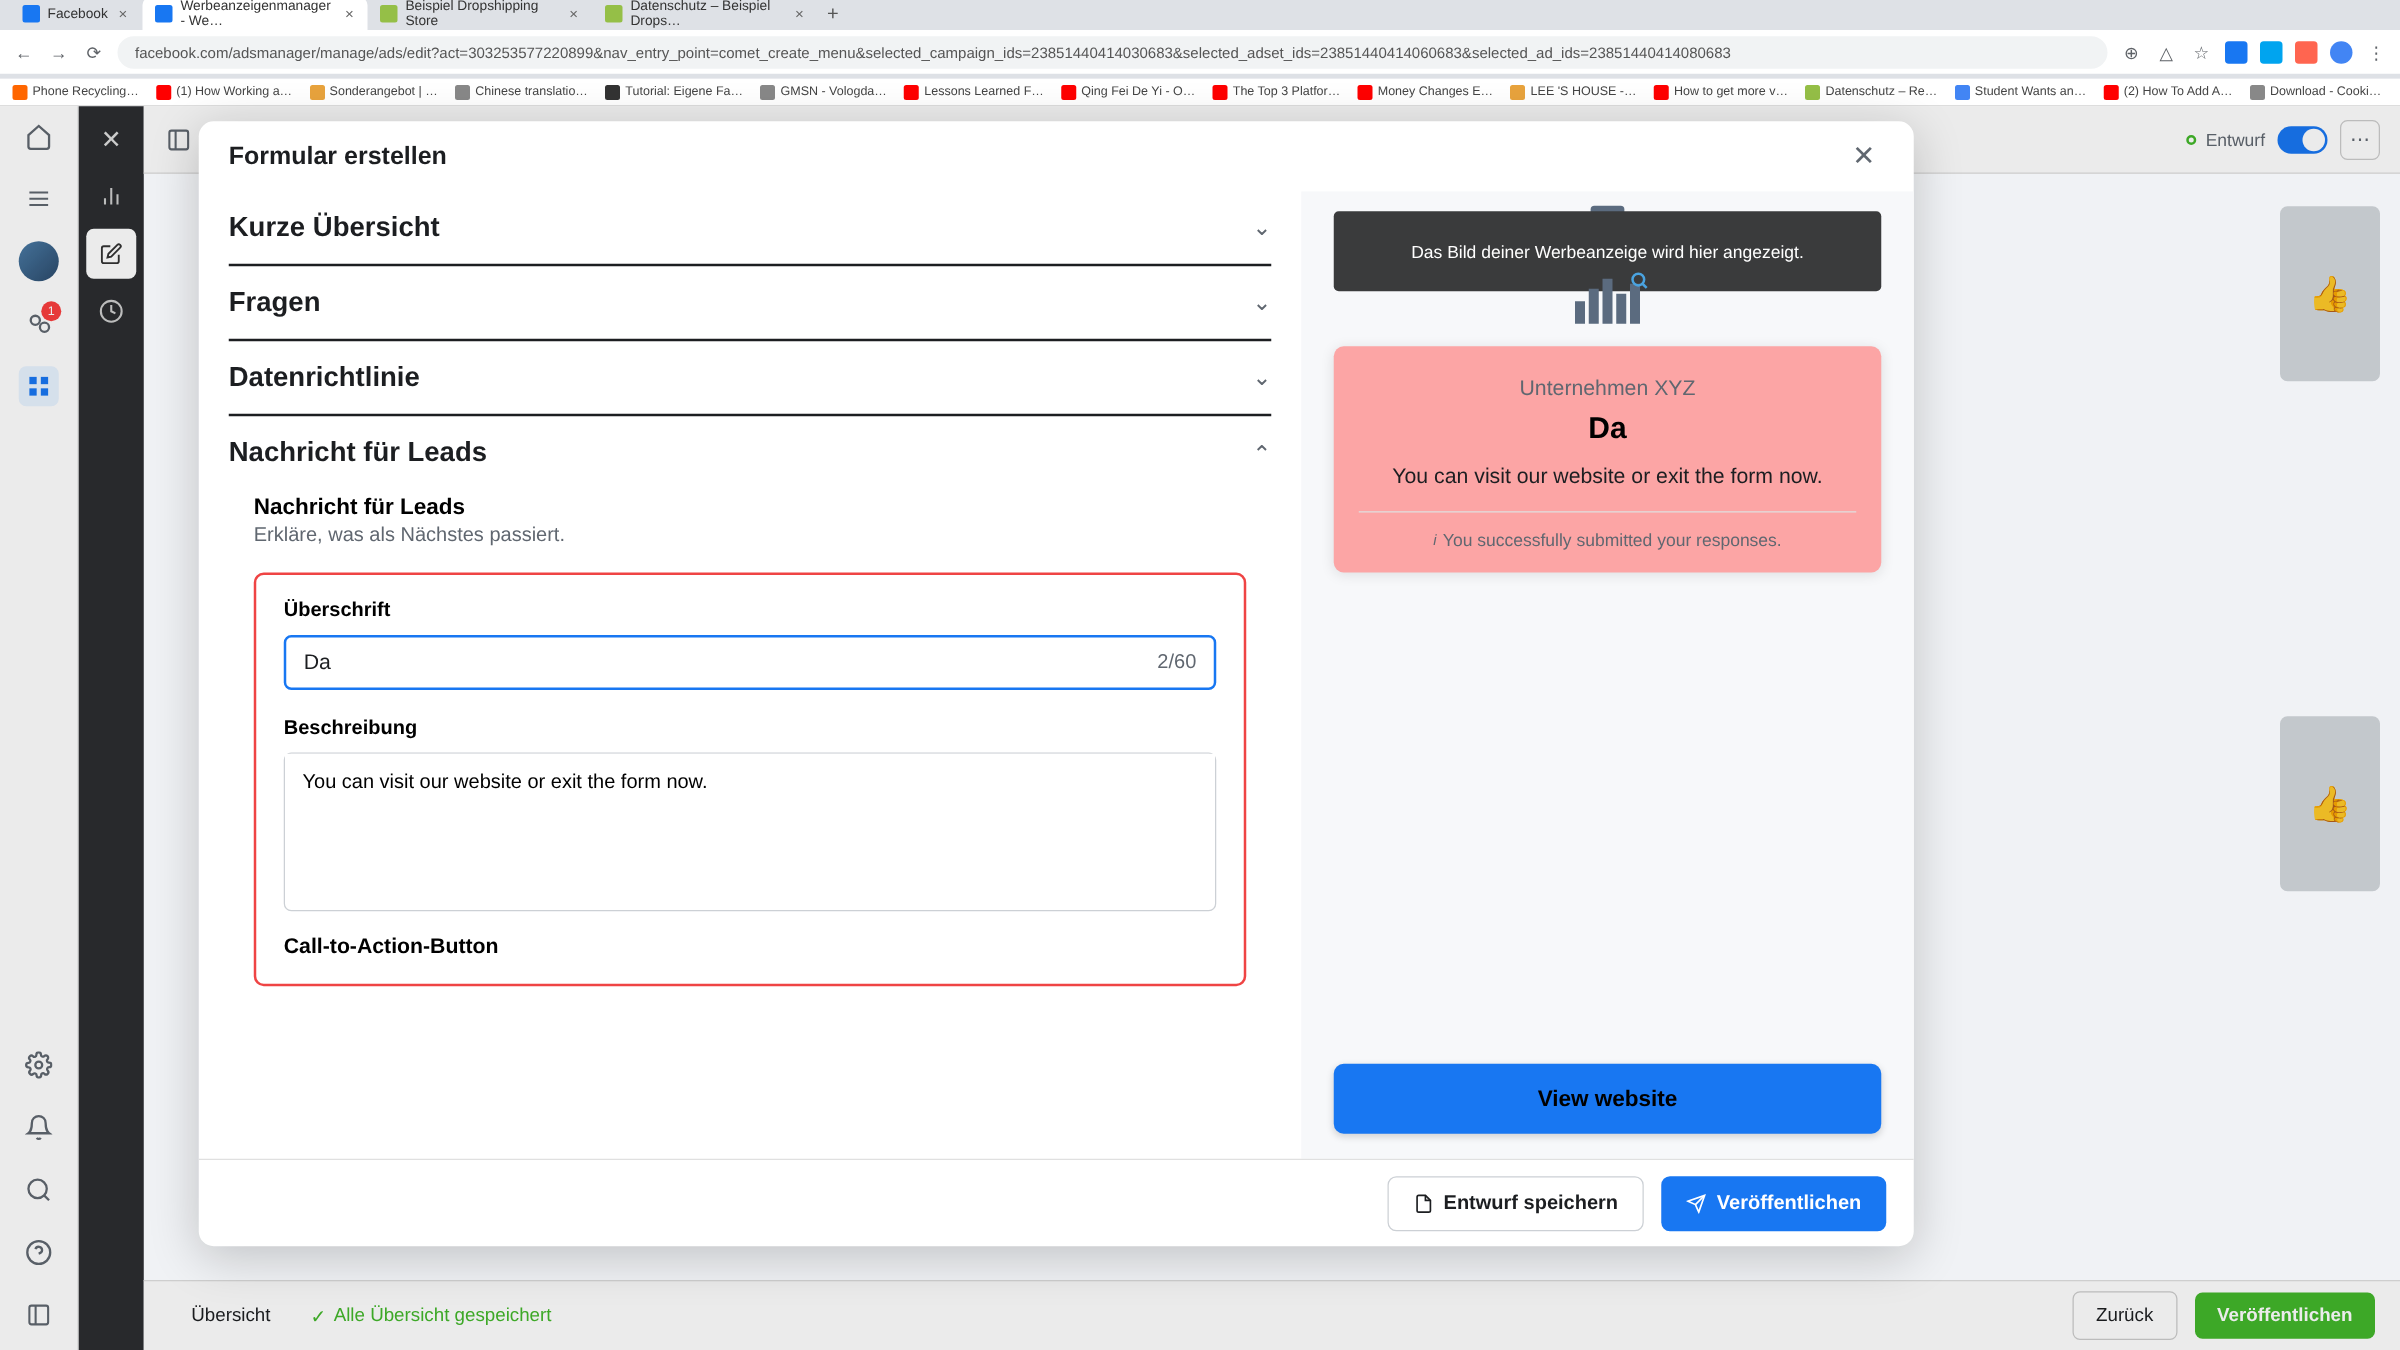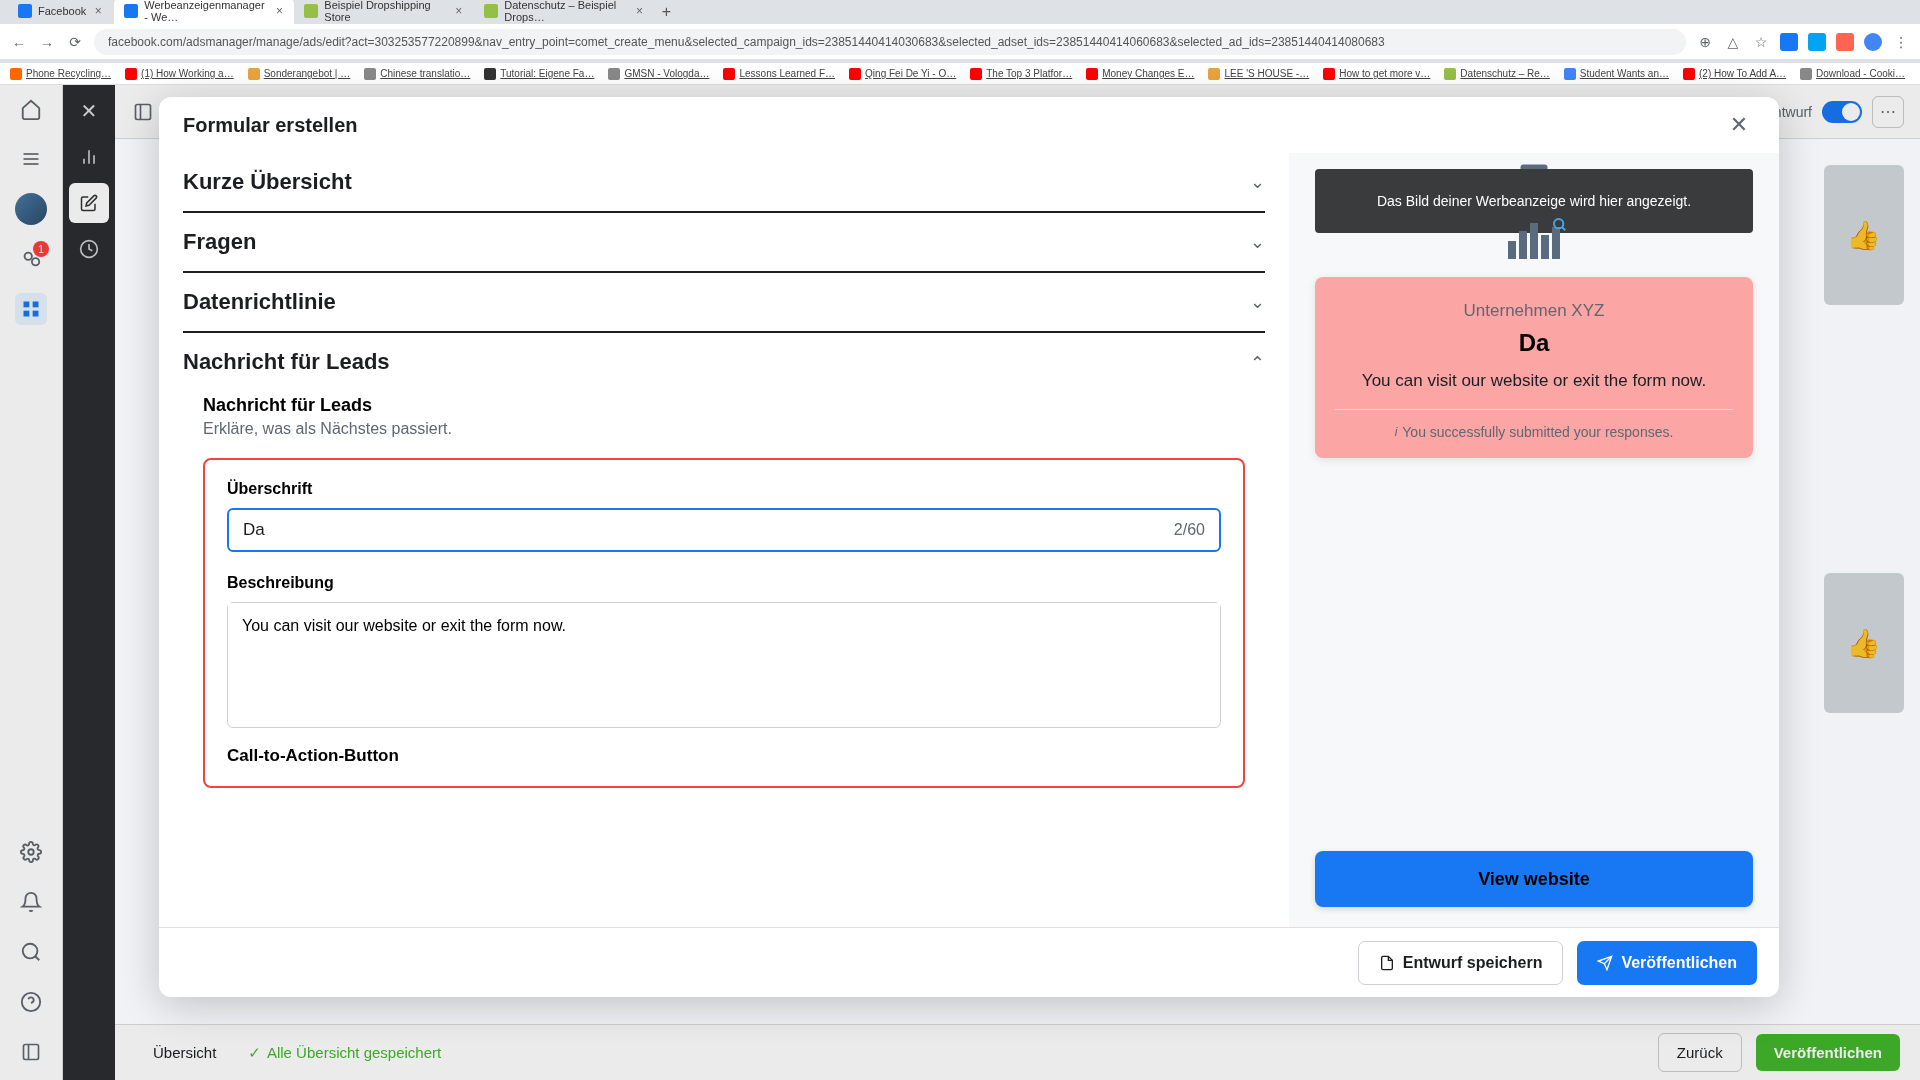--- a/index.html
+++ b/index.html
@@ -12,21 +12,21 @@
 .tab.active { background: #fff; }
 .tab-favicon { width: 14px; height: 14px; border-radius: 2px; flex-shrink: 0; }
 .tab-close { width: 12px; height: 12px; display: flex; align-items: center; justify-content: center; font-size: 12px; color: #666; }
 .tab-new { width: 24px; height: 24px; display: flex; align-items: center; justify-content: center; font-size: 16px; color: #555; }
 .addr-bar { height: 35px; background: #fff; display: flex; align-items: center; padding: 0 10px; gap: 10px; }
 .addr-btn { width: 18px; height: 18px; display: flex; align-items: center; justify-content: center; color: #5f6368; font-size: 14px; }
 .addr-url { flex: 1; background: #f1f3f4; height: 26px; border-radius: 13px; padding: 0 14px; display: flex; align-items: center; font-size: 12px; color: #555; }
 .addr-ext { width: 18px; height: 18px; border-radius: 3px; }
 
 .bookmarks { height: 22px; background: #fff; border-bottom: 1px solid #ddd; display: flex; align-items: center; padding: 0 10px; gap: 14px; font-size: 10px; color: #444; overflow: hidden; }
-.bookmark { display: flex; align-items: center; gap: 4px; white-space: nowrap; text-decoration: underline; }
+.bookmark { display: flex; align-items: center; gap: 4px; white-space: nowrap; }
 .bm-icon { width: 12px; height: 12px; border-radius: 2px; flex-shrink: 0; }
 
 
 .app-bg { position: absolute; top: 85px; left: 0; right: 0; bottom: 0; filter: brightness(0.92); }
 .left-rail { position: absolute; left: 0; top: 0; bottom: 0; width: 63px; background: #fff; display: flex; flex-direction: column; align-items: center; padding-top: 8px; gap: 18px; border-right: 1px solid #e0e0e0; }
 .rail-icon { width: 32px; height: 32px; display: flex; align-items: center; justify-content: center; color: #606770; font-size: 20px; border-radius: 6px; position: relative; }
 .rail-icon.active { background: #e7f3ff; color: #1877f2; }
 .rail-badge { position: absolute; top: -2px; right: -2px; background: #fa3e3e; color: #fff; font-size: 10px; width: 16px; height: 16px; border-radius: 8px; display: flex; align-items: center; justify-content: center; }
 .avatar-img { width: 32px; height: 32px; border-radius: 16px; background: linear-gradient(135deg,#4a7ba6,#2b4a6b); }
 
@@ -49,21 +49,21 @@
 .bb-btn { padding: 10px 18px; font-size: 15px; background: #fff; border: 1px solid #ccc; border-radius: 6px; color: #1c1e21; }
 .bb-status { display: flex; align-items: center; gap: 6px; color: #42b72a; font-size: 15px; }
 .bb-spacer { flex: 1; }
 .bb-publish { background: #42b72a; color: #fff; border: none; font-weight: 600; }
 
 .right-thumbs { position: absolute; right: 16px; top: 80px; width: 80px; display: flex; flex-direction: column; gap: 24px; }
 .thumb { width: 80px; height: 140px; background: #d4d9de; border-radius: 6px; display: flex; align-items: center; justify-content: center; font-size: 28px; }
 
 
 .modal-overlay { position: absolute; left: 115px; top: 85px; right: 0; bottom: 0; display: flex; justify-content: flex-start; }
-.modal { position: absolute; left: 44px; top: 12px; width: 1620px; height: 900px; background: #fff; border-radius: 12px; box-shadow: 0 8px 40px rgba(0,0,0,0.2); display: flex; flex-direction: column; overflow: hidden; }
+.modal { position: absolute; left: 44px; top: 12px; width: 1372px; height: 900px; background: #fff; border-radius: 12px; box-shadow: 0 8px 40px rgba(0,0,0,0.2); display: flex; flex-direction: column; overflow: hidden; }
 .modal-header { height: 56px; padding: 0 24px; display: flex; align-items: center; justify-content: space-between; }
 .modal-title { font-size: 20px; font-weight: 700; color: #1c1e21; }
 .modal-close { width: 32px; height: 32px; display: flex; align-items: center; justify-content: center; font-size: 22px; color: #606770; cursor: pointer; }
 
 .modal-body { flex: 1; display: flex; overflow: hidden; }
 .form-pane { flex: 1; padding: 0 24px; overflow-y: auto; }
 .preview-pane { width: 490px; background: #f7f8fa; padding: 0 26px 20px; display: flex; flex-direction: column; overflow: hidden; }
 
 .accordion { border-bottom: 2px solid #1c1e21; }
 .acc-head { padding: 16px 0; display: flex; align-items: center; justify-content: space-between; cursor: pointer; }

